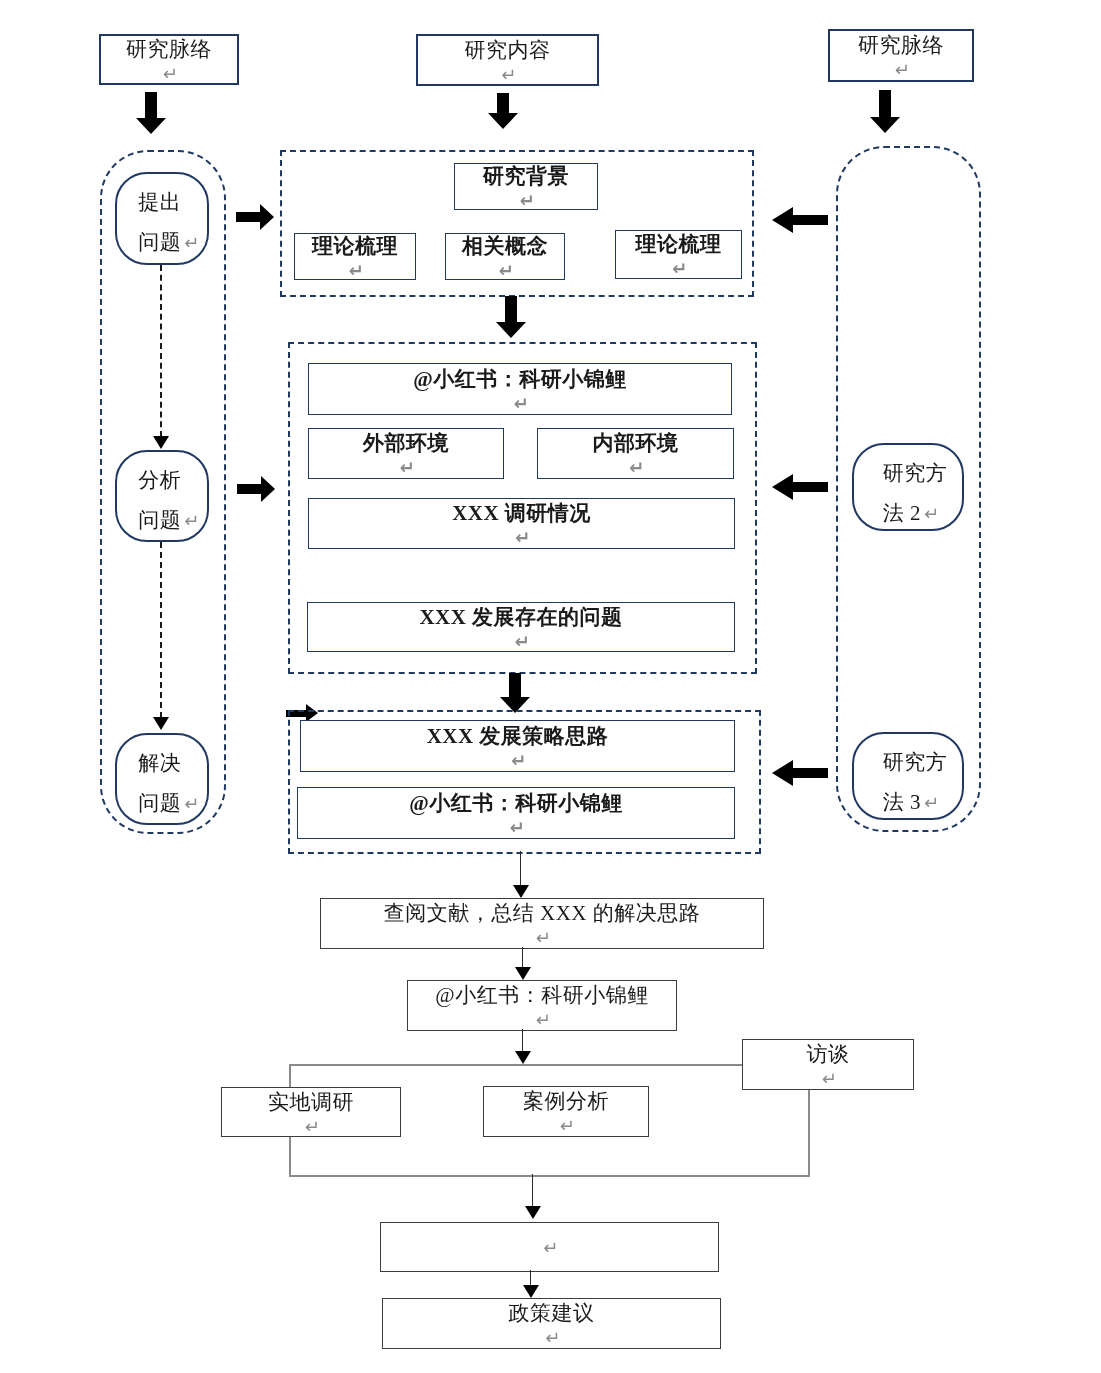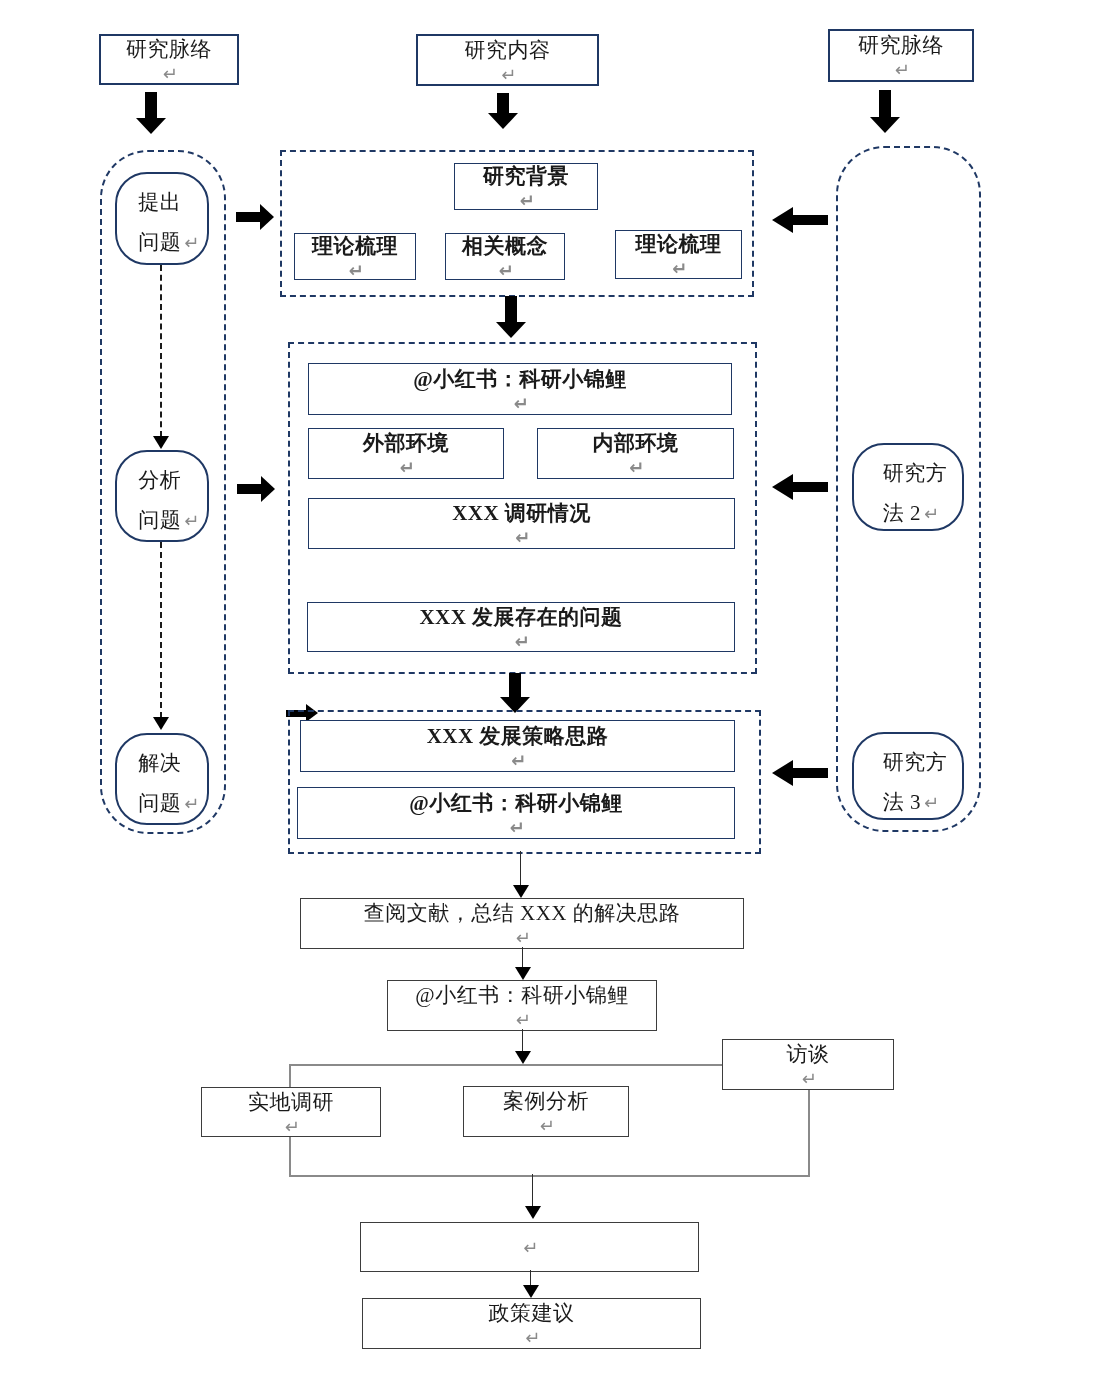--- a/index.html
+++ b/index.html
@@ -3,21 +3,21 @@
 <meta charset="utf-8">
 <style>
   html,body{margin:0;padding:0;background:#ffffff;}
   body{font-family:"Liberation Serif","DejaVu Serif",serif;color:#1a1a1a;}
   .canvas{position:relative;width:1101px;height:1373px;background:#ffffff;overflow:hidden;}
 
   .box{position:absolute;background:#ffffff;display:flex;align-items:center;justify-content:center;
        font-size:21px;letter-spacing:0.5px;flex-direction:column;}
   .navy{border:2.5px solid #1f3864;}
   .navy-thin{border:1.8px solid #1f3864;font-weight:bold;}
-  .dark{border:1.8px solid #3d3d3d;}
+  .dark{border:1.8px solid #3d3d3d;margin-left:20px;}
   .round{border:2.5px solid #1f3864;border-radius:32px;align-items:center;justify-content:flex-start;
          padding:8px 0 0 14px;line-height:40px;}
   .lbl{white-space:pre-line;}
   .ret{color:#8a8a8a;font-size:18px;margin-left:3px;font-family:"DejaVu Sans",sans-serif;}
 
   .rail{position:absolute;border:2px dashed #1f3864;border-radius:48px;background:transparent;}
   .stage{position:absolute;border:2px dashed #1f3864;background:transparent;}
   .group-box{position:absolute;border:2px solid #8a8a8a;background:transparent;}
 
   .abs{position:absolute;}

